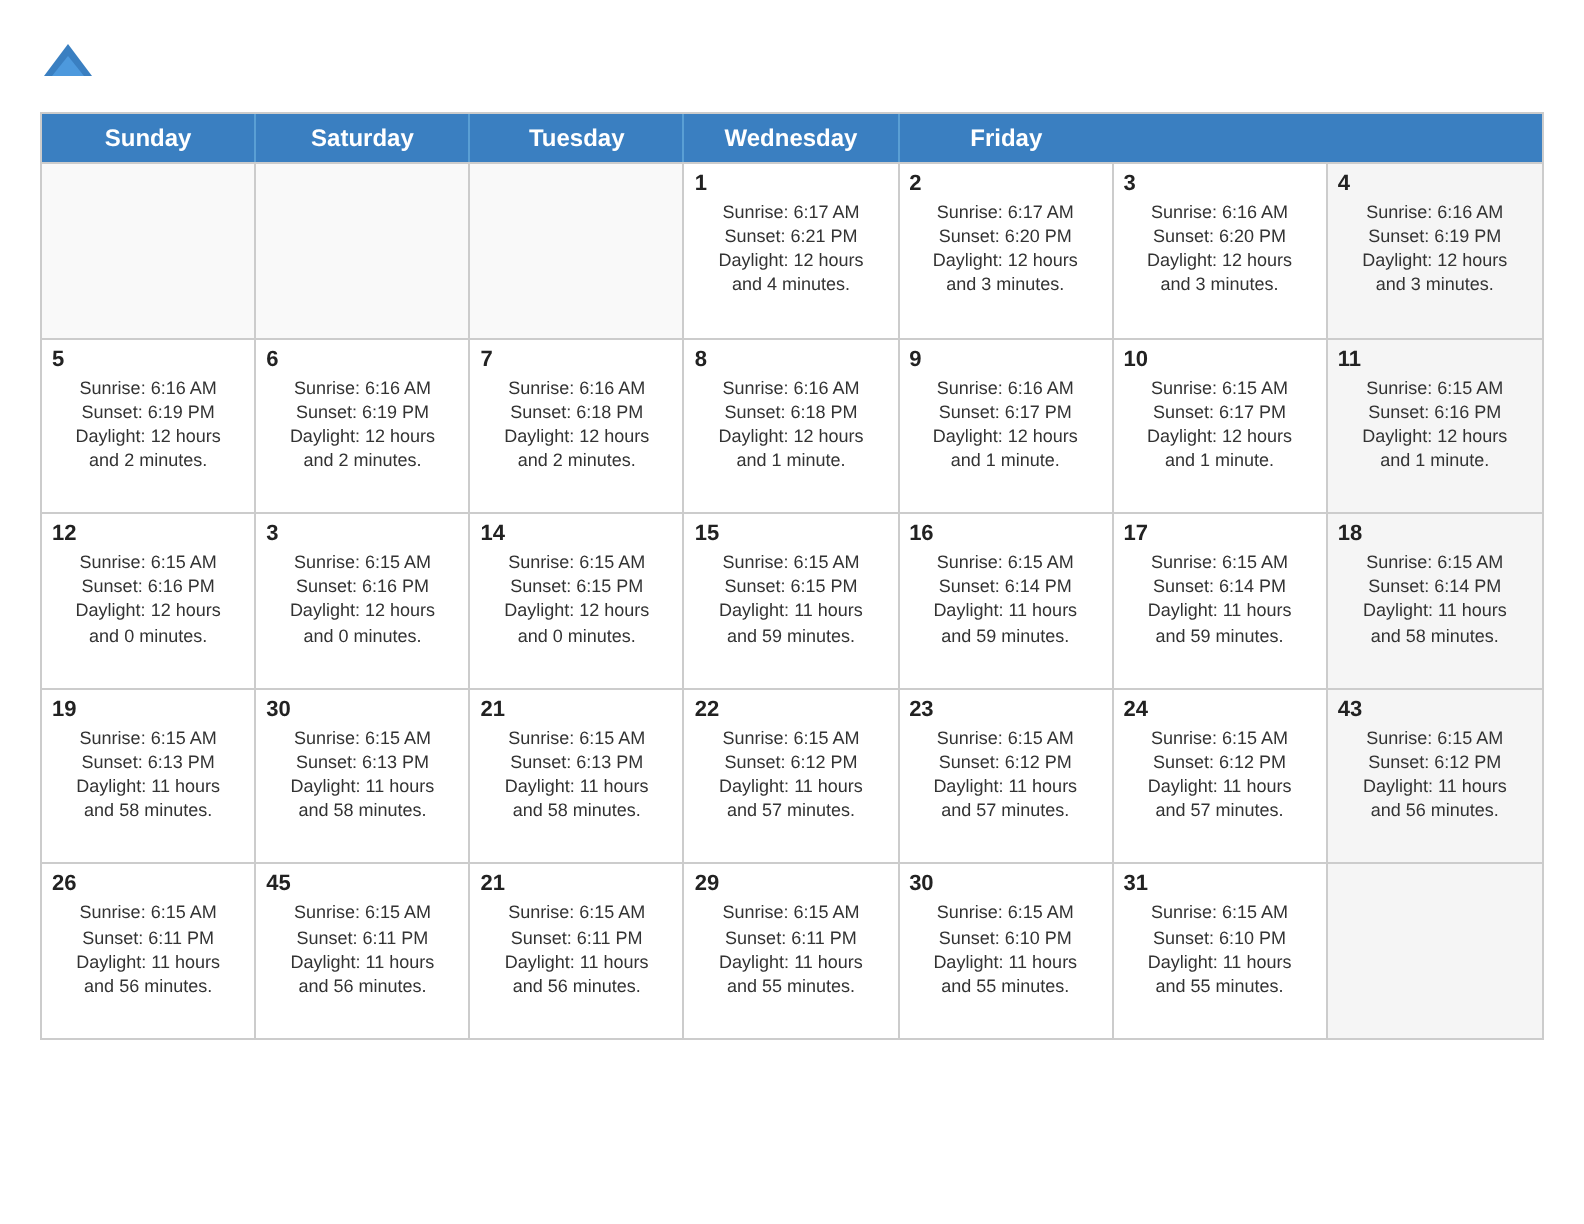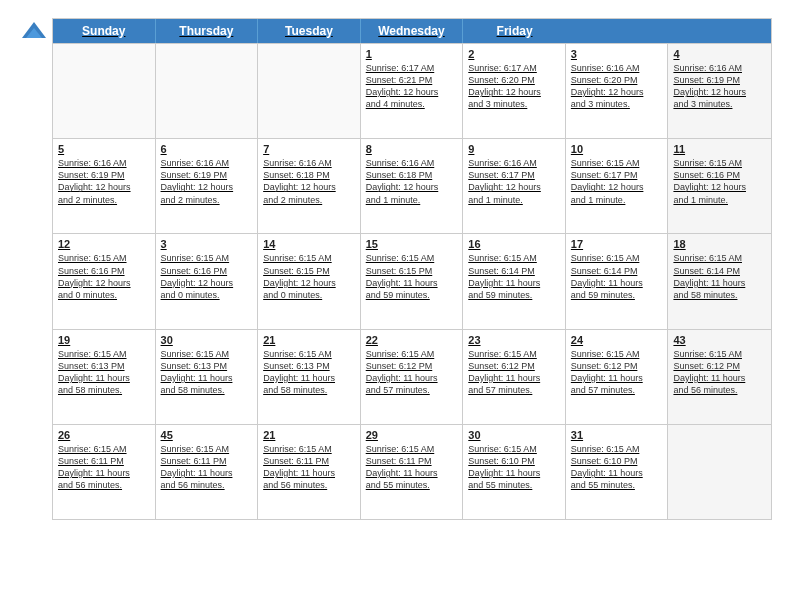--- a/index.html
+++ b/index.html
@@ -8,22 +8,21 @@
       background: #fff;
       width: 792px;
       height: 612px;
       overflow: hidden;
     }
     .page {
       width: 792px;
       height: 532px;
       padding: 18px 20px 12px 20px;
       display: flex;
-      flex-direction: row;
-      text-decoration: underline;
+      flex-direction: column;
     }
     .header {
       display: flex;
       justify-content: space-between;
       align-items: flex-start;
       margin-bottom: 10px;
     }
     .logo {
       display: flex;
       align-items: center;
@@ -107,20 +106,21 @@
     .day-num {
       font-size: 11px;
       font-weight: bold;
       color: #222;
       margin-bottom: 2px;
     }
     .day-info {
       line-height: 1.35;
       font-size: 9px;
       color: #333;
+      text-align: center;
     }
   </style>
 </head>
 <body>
 
 <div class="page">
   <div class="header">
     <div class="logo">
       <svg class="logo-icon" viewBox="0 0 28 28">
         <polygon points="14,4 26,20 2,20" fill="#3a7fc1"></polygon>
@@ -133,21 +133,21 @@
     </div>
     <div class="title-block">
       <div class="title-month"></div>
       <div class="title-location"></div>
     </div>
   </div>
 
   <div class="calendar">
     <div class="cal-header">
     <div class="cal-header-cell">Sunday</div>
-        <div class="cal-header-cell">Thursday</div>
+        <div class="cal-header-cell">Saturday</div>
         <div class="cal-header-cell">Tuesday</div>
         <div class="cal-header-cell">Wednesday</div>
         <div class="cal-header-cell">Friday</div>
       </div>
     <div class="cal-body">
     <div class="cal-row">
           <div class="cal-cell empty"></div>
           <div class="cal-cell empty"></div>
           <div class="cal-cell empty"></div>
           <div class="cal-cell">

